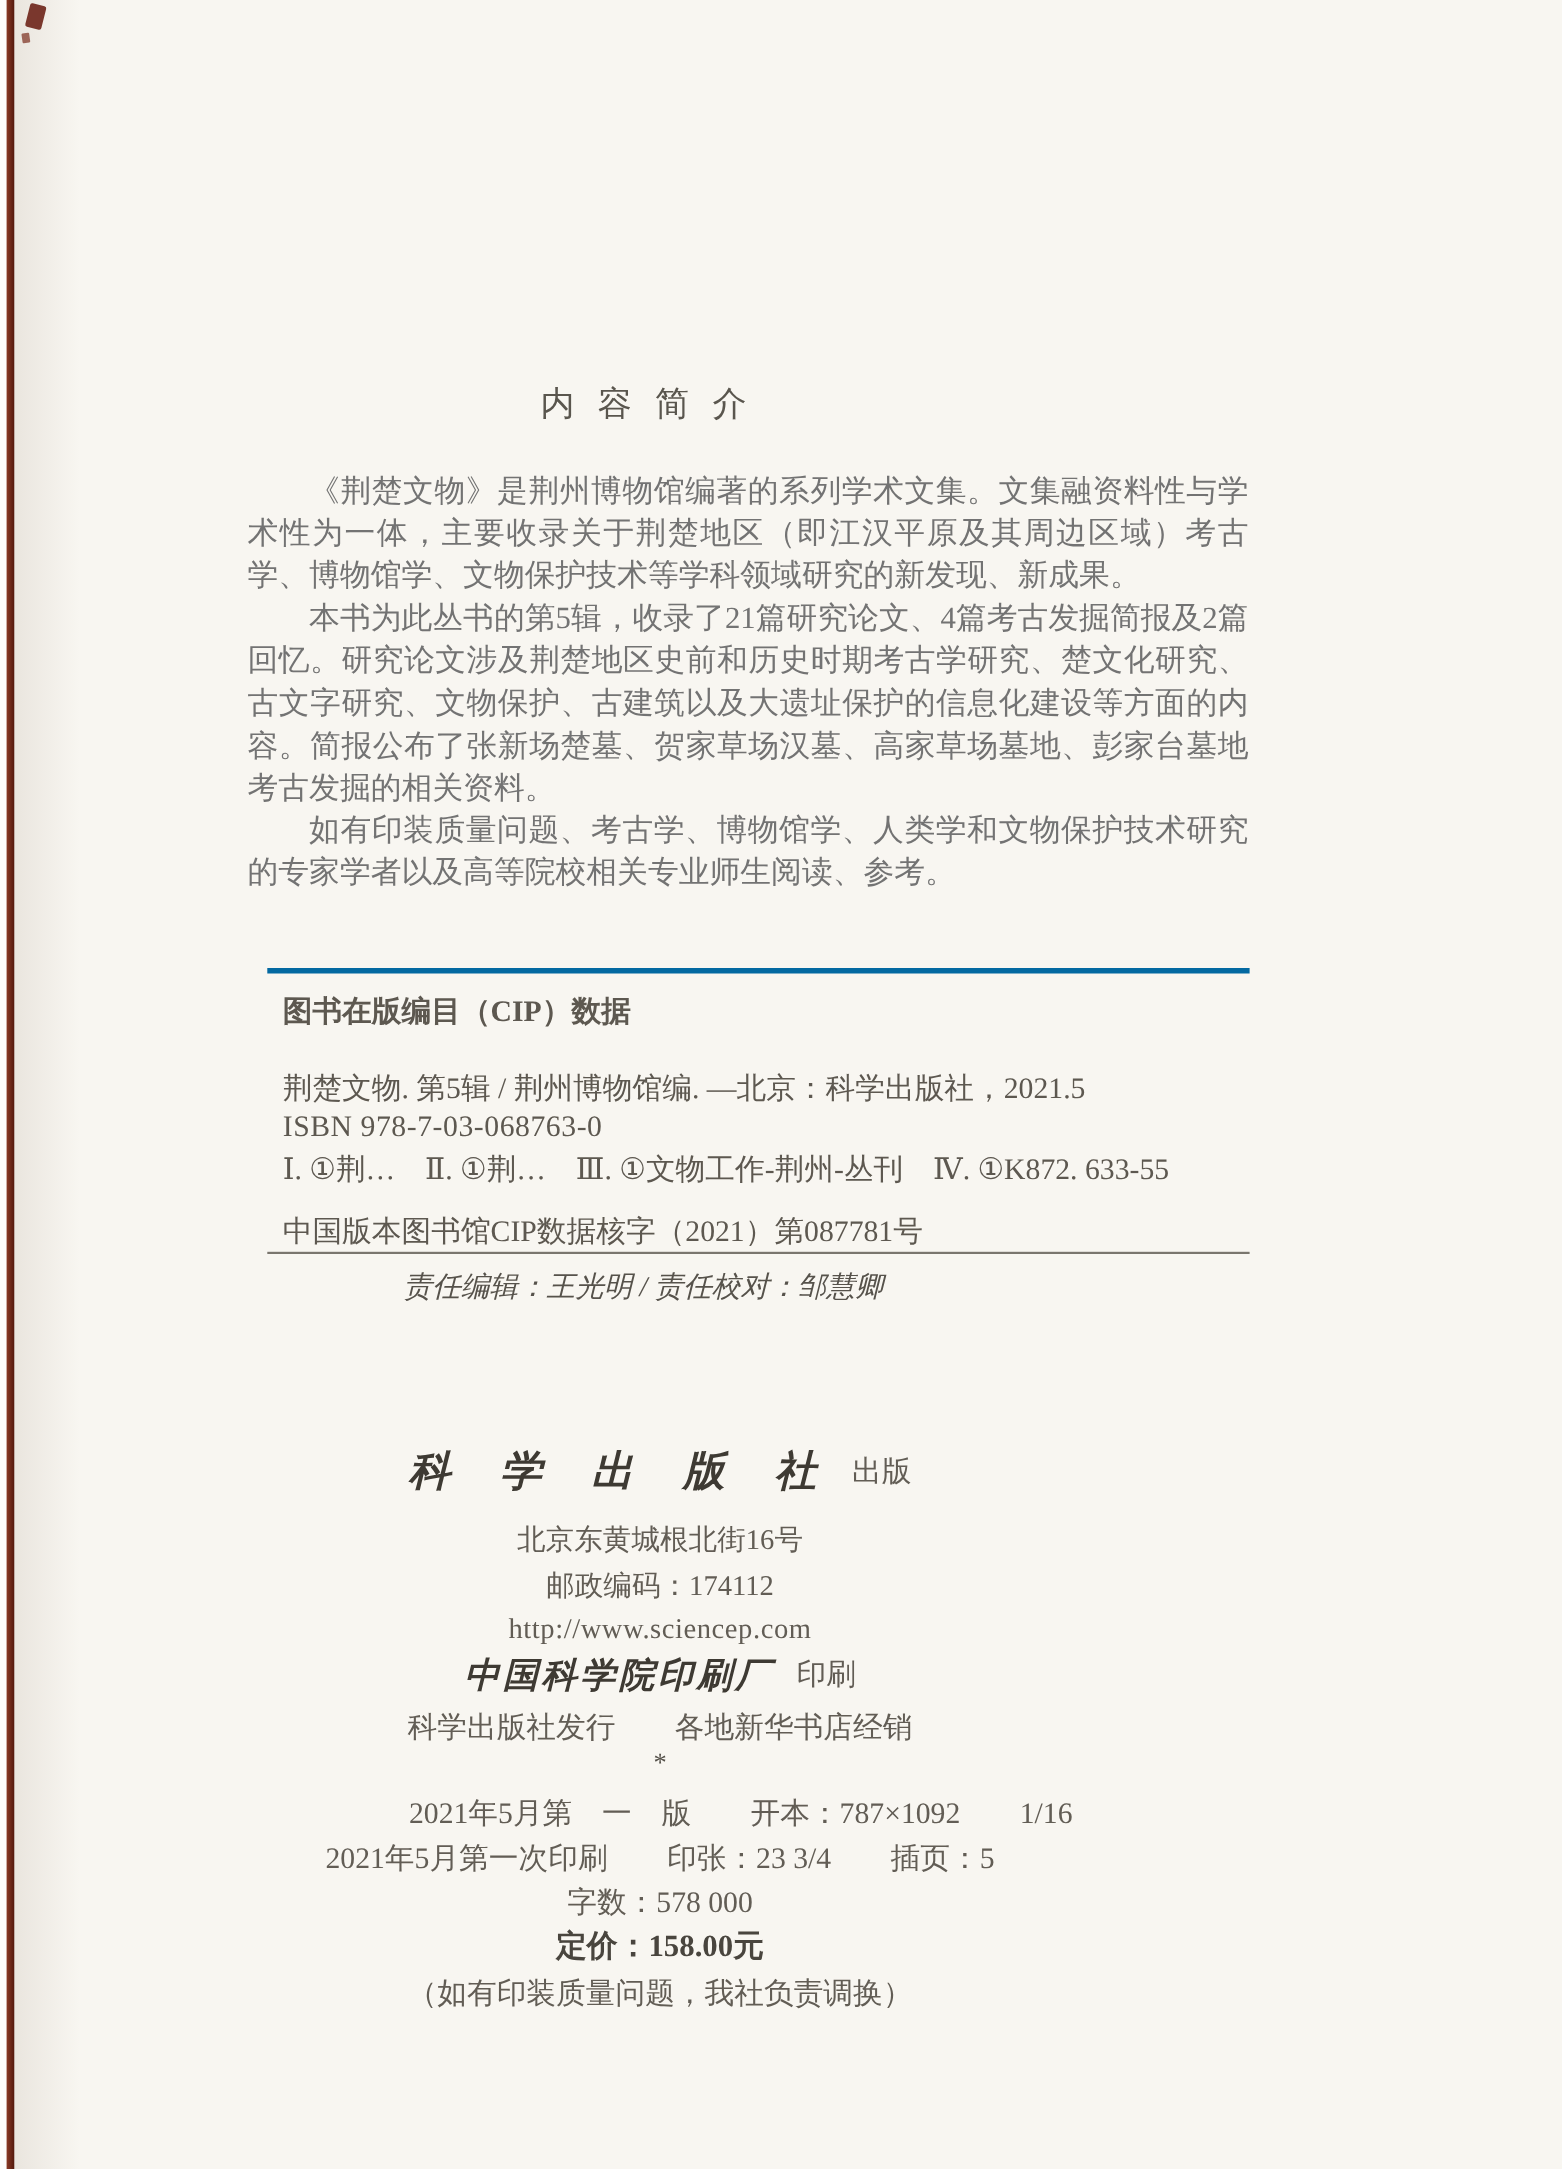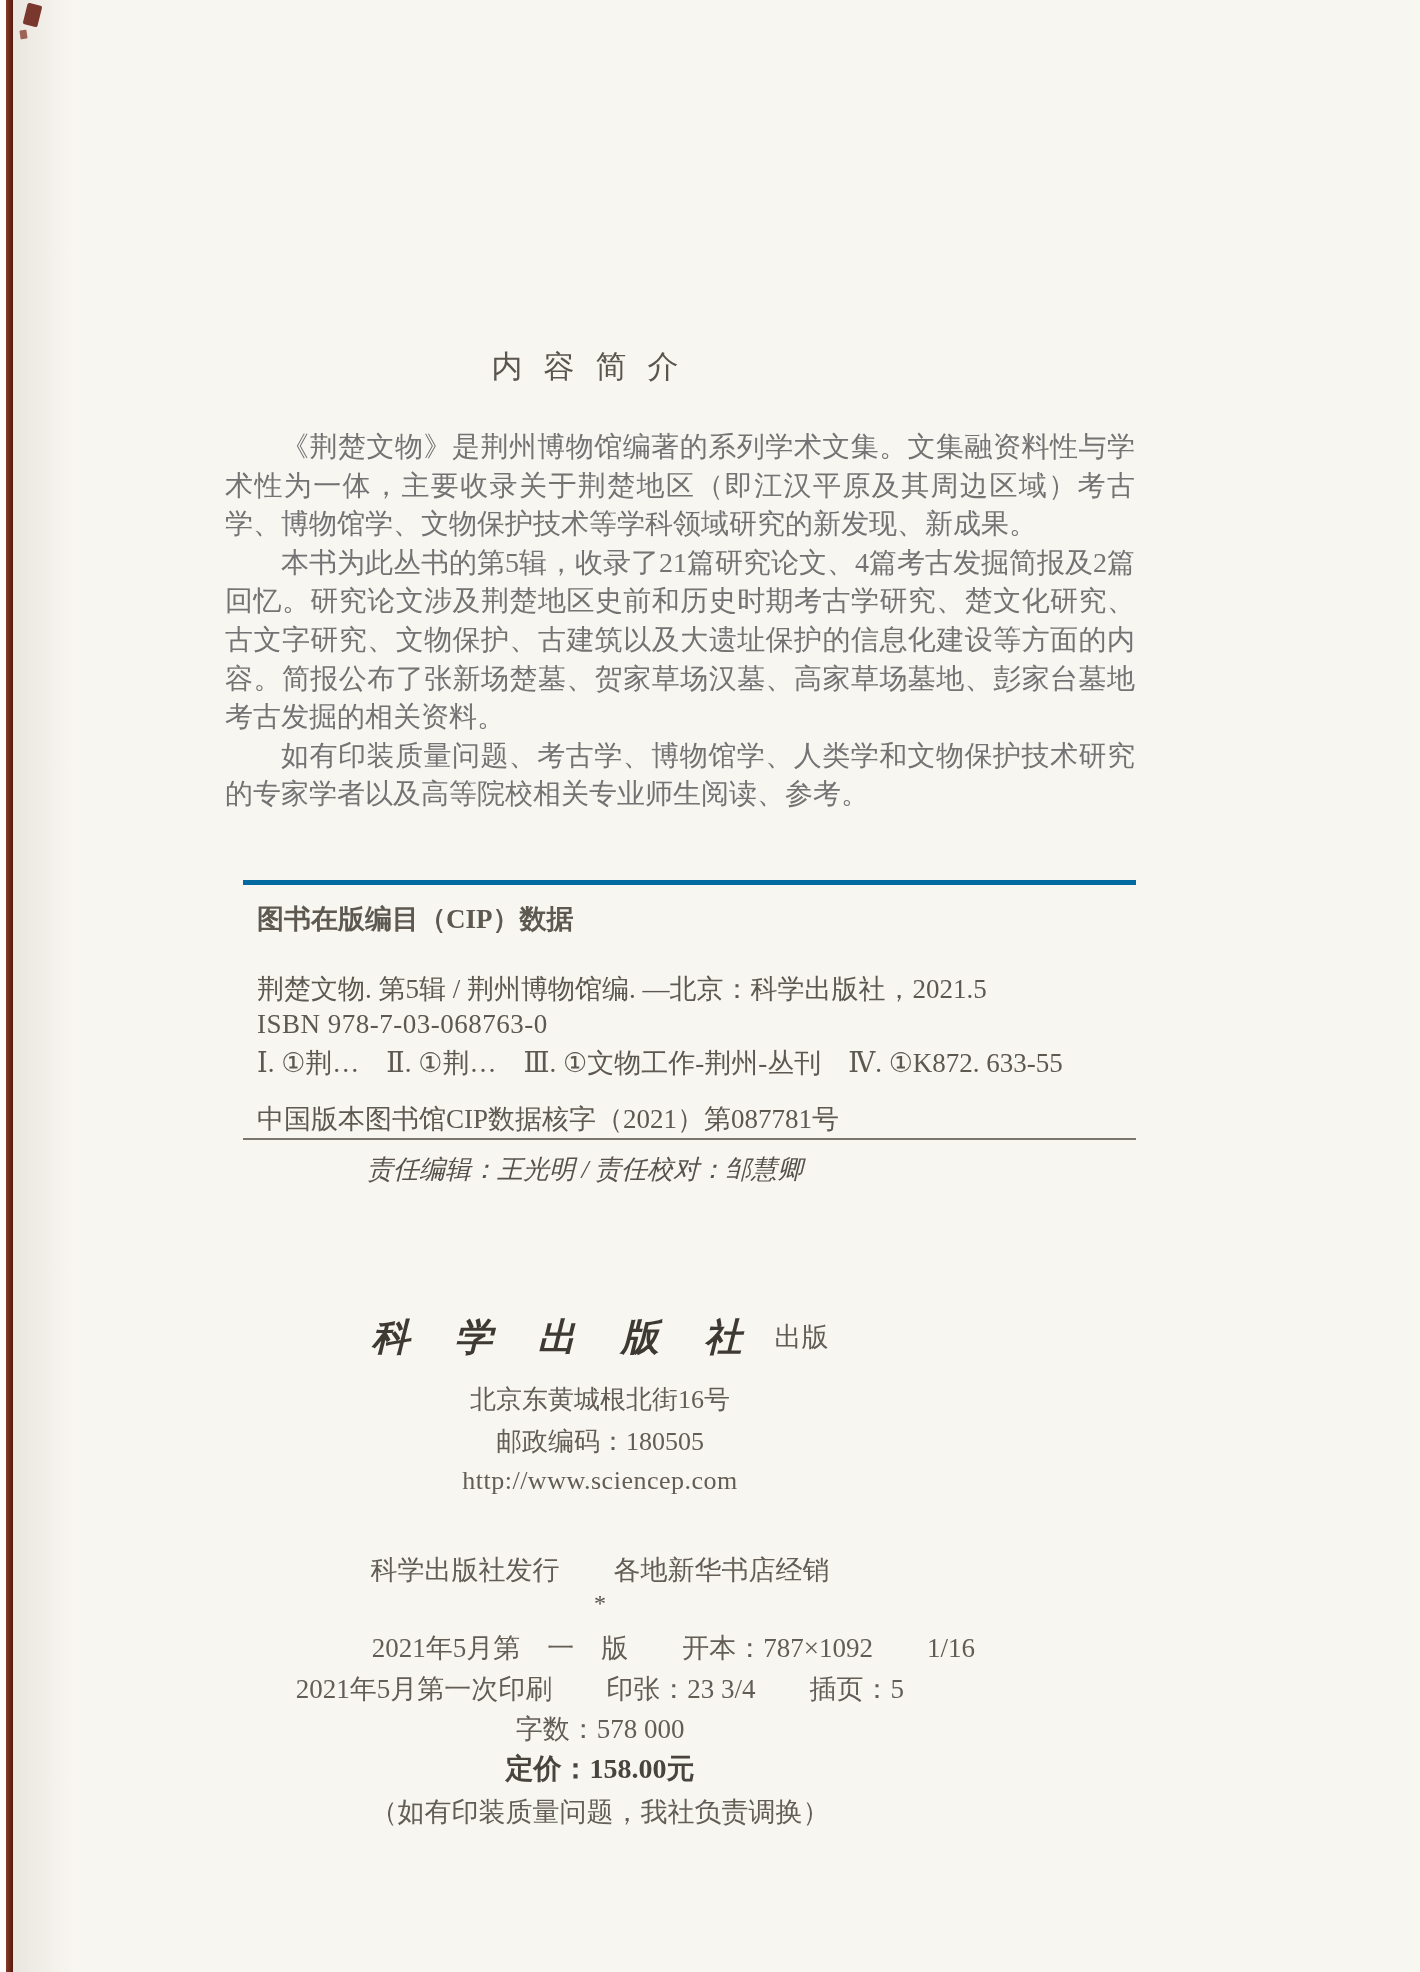--- a/index.html
+++ b/index.html
@@ -103,22 +103,26 @@
     <div class="line cip-record">中国版本图书馆CIP数据核字（2021）第087781号</div>
   </div>
 
   <div class="credit credit-1">责任编辑：王光明 / 责任校对：邹慧卿</div>
 
   <div class="pub press-line">
     <span class="brush">科 学 出 版 社</span>
     <span class="suffix">出版</span>
   </div>
   <div class="pub addr">北京东黄城根北街16号</div>
-  <div class="pub postcode">邮政编码：180505</div>
+  <div class="pub postcode">邮政编码：174112</div>
   <div class="pub website">http://www.sciencep.com</div>
+  <div class="pub printer-line">
+    <span class="brush">中国科学院印刷厂</span>
+    <span class="suffix">印刷</span>
+  </div>
   <div class="pub distribution">科学出版社发行　　各地新华书店经销</div>
   <div class="pub star">*</div>
   <div class="pub edition">2021年5月第　一　版　　开本：787×1092　　1/16</div>
   <div class="pub printing">2021年5月第一次印刷　　印张：23 3/4　　插页：5</div>
   <div class="pub words">字数：578 000</div>
   <div class="pub price">定价：158.00元</div>
   <div class="pub note">（如有印装质量问题，我社负责调换）</div>
 </div>
 
 </body></html>

